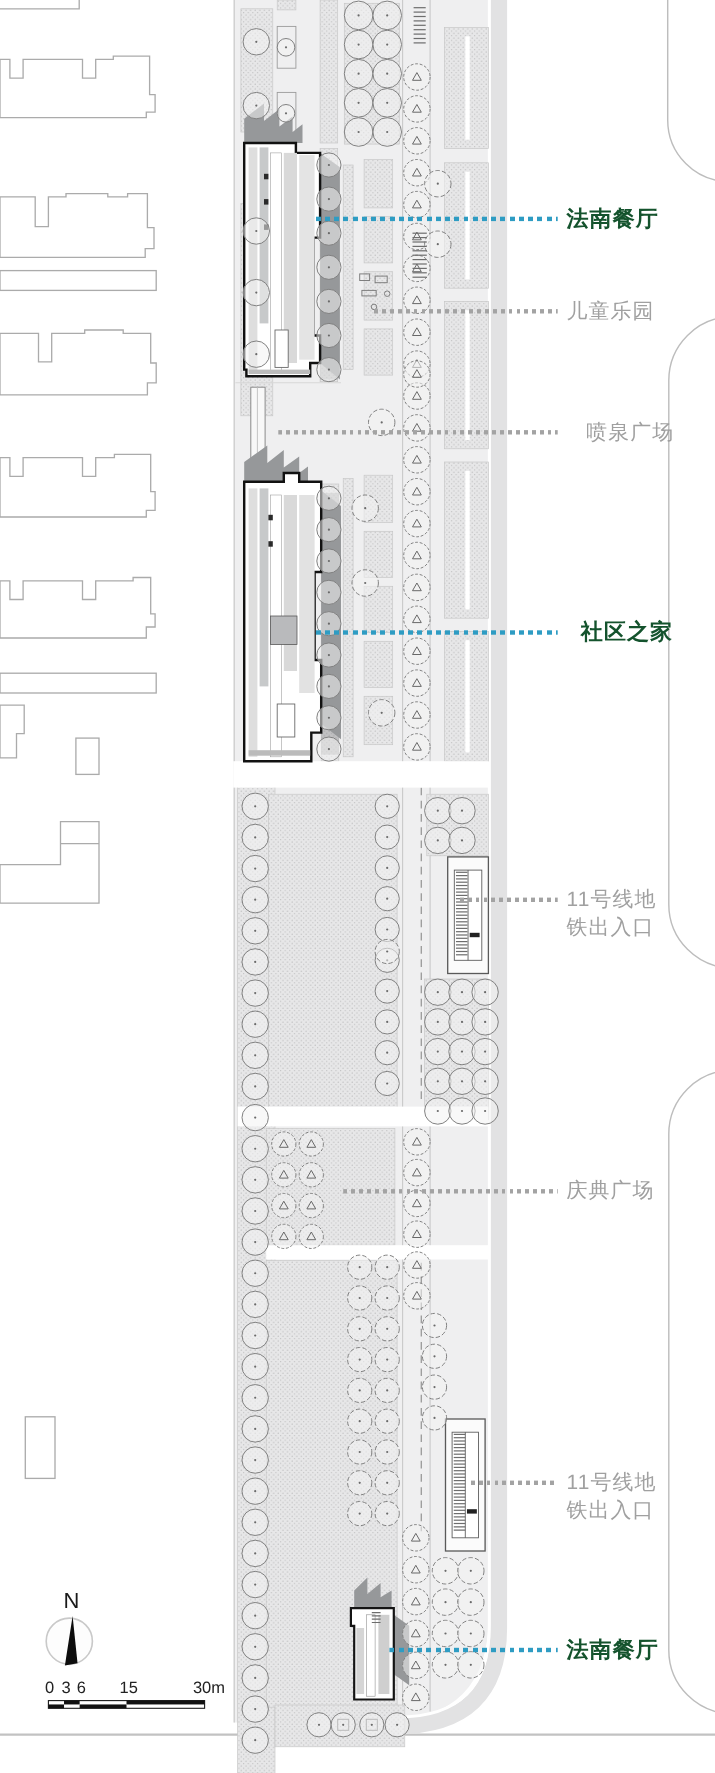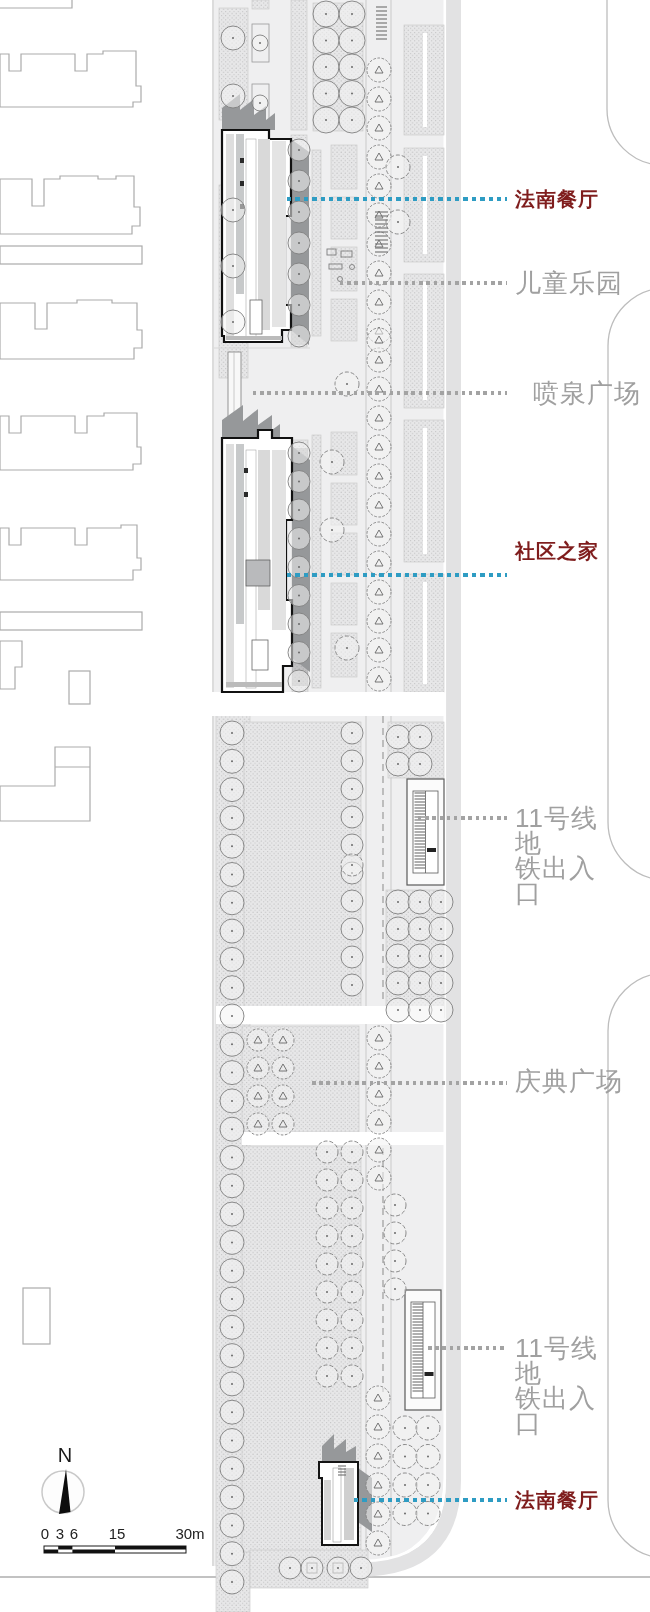--- a/index.html
+++ b/index.html
@@ -1,21 +1,21 @@
 <!DOCTYPE html>
 <html><head>
 <meta charset="utf-8">
 <style>
   html,body{margin:0;padding:0;background:#ffffff;}
   .stage{position:relative;width:650px;height:1612px;overflow:hidden;background:#fff;
          font-family:"Liberation Sans","DejaVu Sans",sans-serif;}
   svg{position:absolute;left:0;top:0;}
   .label{position:absolute;left:515px;white-space:pre-line;letter-spacing:1px;}
-  .label.muted{color:#a0a0a0;font-size:26px;line-height:25px;font-weight:400;}
-  .label.highlight{color:#7f1d1d;font-size:20px;line-height:25px;font-weight:700;}
+  .label.muted{color:#a0a0a0;font-size:19px;line-height:25px;font-weight:400;}
+  .label.highlight{color:#14532d;font-size:20px;line-height:25px;font-weight:700;}
   .leader{position:absolute;height:4px;}
   .leader.muted{background-image:repeating-linear-gradient(to right,#a3a3a3 0 3.5px,transparent 3.5px 7.2px);}
   .leader.highlight{background-image:repeating-linear-gradient(to right,#2e9cc3 0 4.5px,transparent 4.5px 8.4px);}
 </style>
 </head>
 <body>
 
 <div class="stage">
 
 <svg width="650" height="1612" viewBox="0 0 650 1612">
@@ -1013,21 +1013,21 @@
   <div class="leader highlight" style="left:287px;top:197px;width:220px;"></div>
   <div class="label  highlight" style="top:187px;">法南餐厅</div>
 
   <div class="leader muted" style="left:340px;top:281px;width:167px;"></div>
   <div class="label  muted" style="top:271px;">儿童乐园</div>
 
   <div class="leader muted" style="left:253px;top:391px;width:254px;"></div>
   <div class="label  muted" style="top:381px;margin-left:18px;">喷泉广场</div>
 
   <div class="leader highlight" style="left:287px;top:573px;width:220px;"></div>
-  <div class="label  highlight" style="top:539px;">社区之家</div>
+  <div class="label  highlight" style="top:563px;margin-left:13px;">社区之家</div>
 
   <div class="leader muted" style="left:418px;top:816px;width:89px;"></div>
   <div class="label  muted" style="top:806px;width:96px;">11号线地
 铁出入口</div>
 
   <div class="leader muted" style="left:312px;top:1081px;width:195px;"></div>
   <div class="label  muted" style="top:1071px;font-family:Liberation Mono, monospace;">庆典广场</div>
 
   <div class="leader muted" style="left:428px;top:1346px;width:79px;"></div>
   <div class="label  muted" style="top:1336px;width:96px;">11号线地

